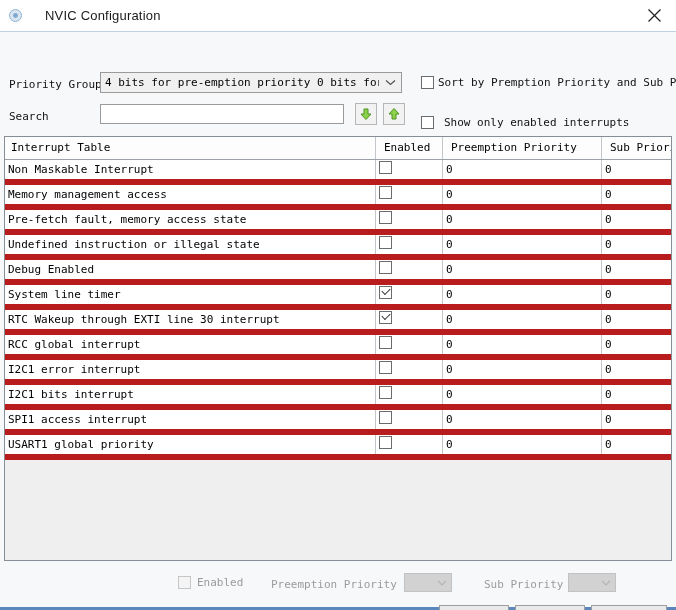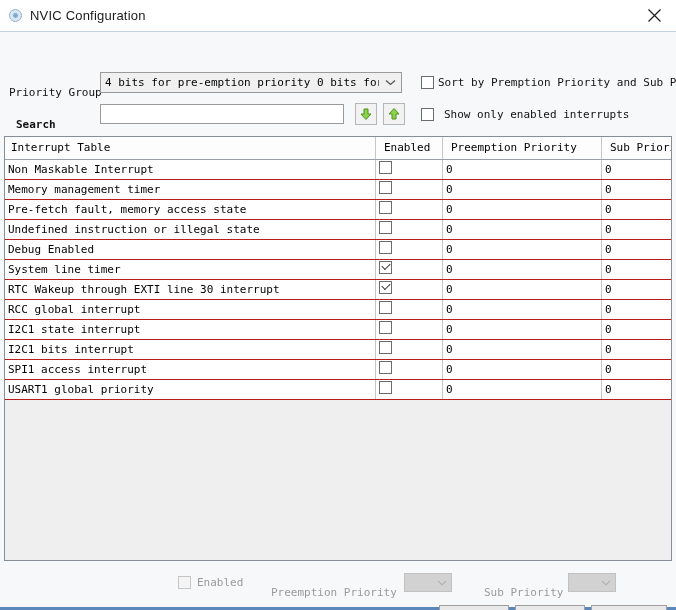--- a/index.html
+++ b/index.html
@@ -30,20 +30,21 @@
   
   .titlebar {
     height: 32px;
     flex: 0 0 32px;
     background: #ffffff;
     border-bottom: 1px solid #bfd0e0;
     display: flex;
     align-items: center;
     padding: 0 0 0 9px;
     box-sizing: border-box;
+    gap: 15px;
   }
   .title-icon {
     width: 13px;
     height: 13px;
     margin-right: 8px;
     flex: 0 0 13px;
     position: relative;
   }
   .title-icon svg { display: block; }
   .title-text {
@@ -78,24 +79,23 @@
     position: relative;
     height: 72px;
     background: #f7f8fa;
   }
   .lbl {
     position: absolute;
     font-family: "DejaVu Sans Mono", monospace;
     font-size: 11px;
     color: #111111;
     white-space: nowrap;
-    margin-top: 8px;
   }
   #lbl-prio { left: 9px;  top: 46px; }
-  #lbl-search { left: 16px; top: 78px; font-weight: bold; }
+  #lbl-search { left: 9px; top: 78px; }
 
   .combo {
     position: absolute;
     left: 100px;
     top: 40px;
     width: 302px;
     height: 21px;
     box-sizing: border-box;
     background: #f0f0f0;
     border: 1px solid #9a9a9a;
@@ -151,21 +151,21 @@
   #btn-up   { left: 383px; }
 
   .chk-row {
     position: absolute;
     display: flex;
     align-items: center;
     white-space: nowrap;
     cursor: pointer;
   }
   #chk-sort    { left: 421px; top: 44px; }
-  #chk-enabled { left: 421px; top: 76px; }
+  #chk-enabled { left: 421px; top: 84px; }
 
   .cbox {
     width: 13px;
     height: 13px;
     box-sizing: border-box;
     border: 1px solid #6b6b6b;
     background: #ffffff;
     flex: 0 0 13px;
     position: relative;
     display: inline-block;
@@ -212,21 +212,21 @@
     table-layout: fixed;
   }
   table.nvic th, table.nvic td {
     font-family: "DejaVu Sans Mono", monospace;
     font-size: 11px;
     font-weight: normal;
     text-align: left;
     padding: 0 0 0 3px;
     height: 16px;
     line-height: 16px;
-    border-bottom: 1px solid #b91c1c;
+    border-bottom: 6px solid #b91c1c;
     border-right: 1px solid #c3c7cb;
     overflow: hidden;
     white-space: nowrap;
     color: #000;
     background: #ffffff;
   }
   table.nvic thead th {
     height: 22px;
     line-height: 22px;
     border-bottom: 1px solid #9aa0a6;
@@ -371,21 +371,21 @@
           </tr>
         </thead>
         <tbody id="table-body">
             <tr>
               <td class="c-name">Non Maskable Interrupt</td>
               <td class="c-enabled"><span class="cbox"></span></td>
               <td class="c-preempt dim">0</td>
               <td class="c-sub dim">0</td>
             </tr>
             <tr>
-              <td class="c-name">Memory management timer</td>
+              <td class="c-name">Memory management access</td>
               <td class="c-enabled"><span class="cbox"></span></td>
               <td class="c-preempt">0</td>
               <td class="c-sub">0</td>
             </tr>
             <tr>
               <td class="c-name">Pre-fetch fault, memory access state</td>
               <td class="c-enabled"><span class="cbox"></span></td>
               <td class="c-preempt">0</td>
               <td class="c-sub">0</td>
             </tr>
@@ -413,21 +413,21 @@
               <td class="c-preempt">0</td>
               <td class="c-sub">0</td>
             </tr>
             <tr>
               <td class="c-name">RCC global interrupt</td>
               <td class="c-enabled"><span class="cbox"></span></td>
               <td class="c-preempt">0</td>
               <td class="c-sub">0</td>
             </tr>
             <tr>
-              <td class="c-name">I2C1 state interrupt</td>
+              <td class="c-name">I2C1 error interrupt</td>
               <td class="c-enabled"><span class="cbox"></span></td>
               <td class="c-preempt">0</td>
               <td class="c-sub">0</td>
             </tr>
             <tr>
               <td class="c-name">I2C1 bits interrupt</td>
               <td class="c-enabled"><span class="cbox"></span></td>
               <td class="c-preempt">0</td>
               <td class="c-sub">0</td>
             </tr>

